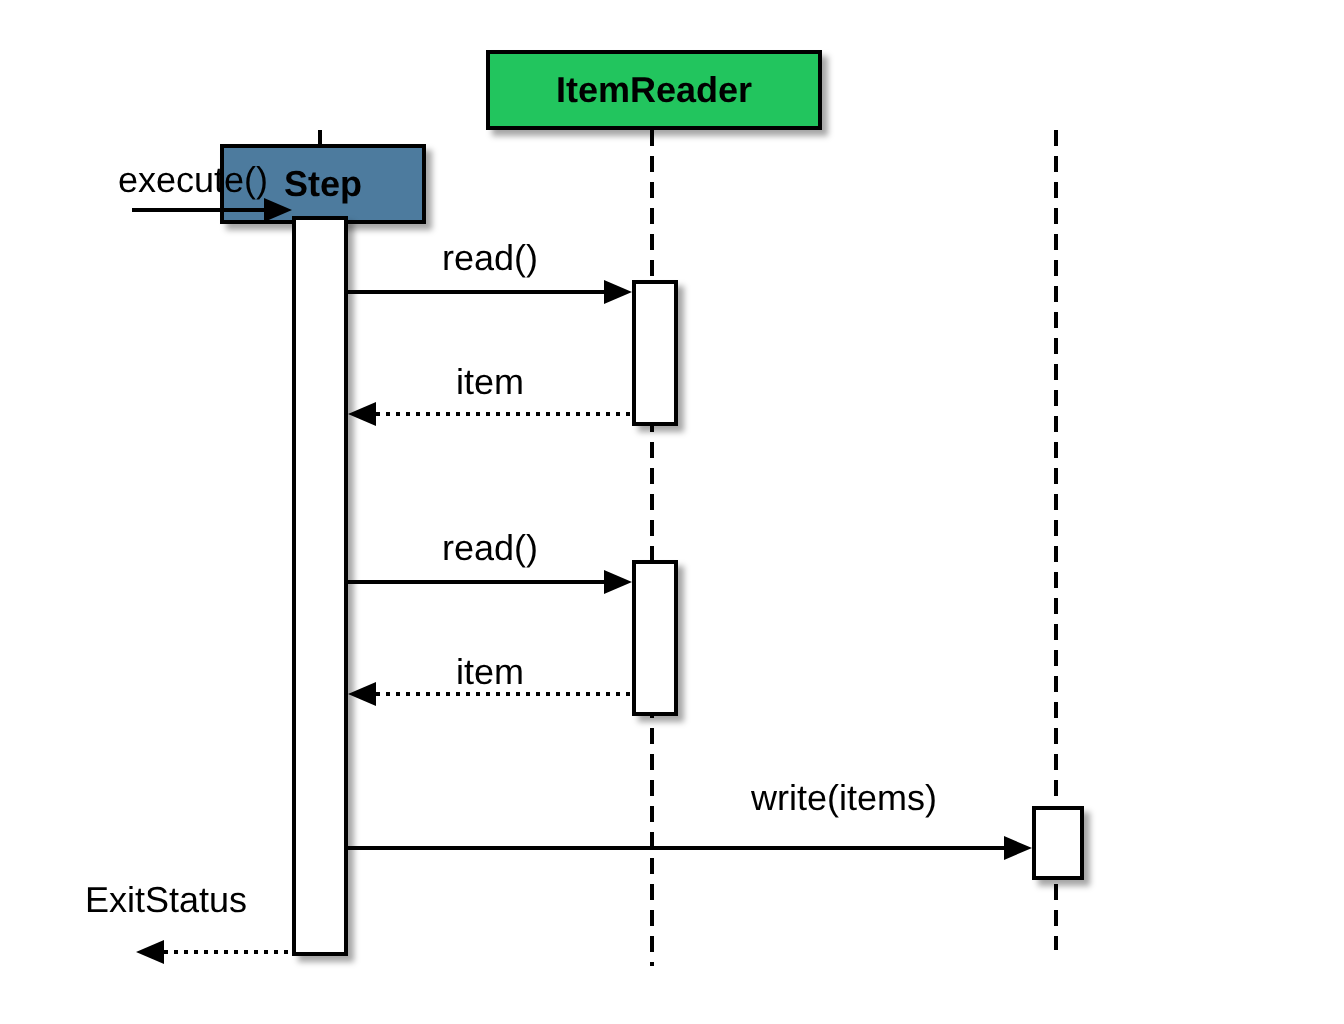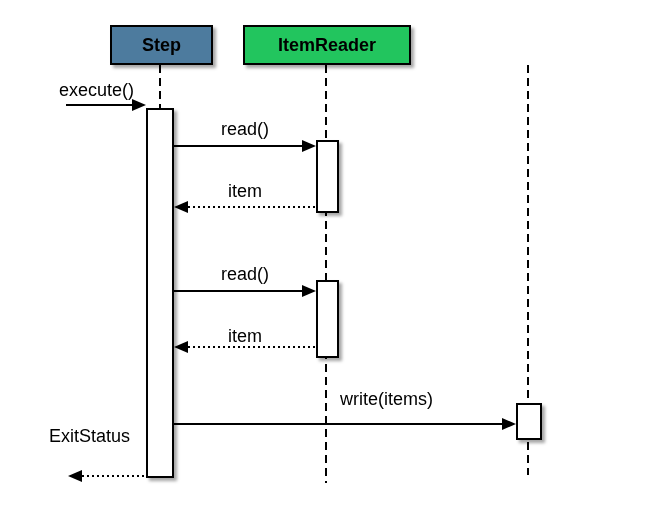--- a/index.html
+++ b/index.html
@@ -29,21 +29,21 @@
     border: 2px solid #000;
     box-sizing: border-box;
     display: flex;
     align-items: center;
     justify-content: center;
     font-weight: bold;
     font-size: 18px;
     color: #000;
     box-shadow: 3px 3px 3px rgba(0,0,0,0.35);
   }
-  .box-step   { left: 110px; width: 103px; }
+  .box-step   { left: 110px; width: 103px; margin-top: 47px; }
   .box-reader { left: 243px; width: 168px; }
   .box-writer { left: 445px; width: 168px; }
 
   
   .activation {
     position: absolute;
     background: #ffffff;
     border: 2px solid #000;
     box-sizing: border-box;
     box-shadow: 3px 3px 3px rgba(0,0,0,0.35);
@@ -79,22 +79,22 @@
     font-size: 18px;
     color: #000;
     line-height: 1.15;
     white-space: nowrap;
   }
   .lbl-execute { left: 30px;  top: 80px;  width: 104px; text-align: right; }
   .lbl-read1   { left: 174px; top: 119px; width: 142px; text-align: center; }
   .lbl-item1   { left: 174px; top: 181px; width: 142px; text-align: center; }
   .lbl-read2   { left: 174px; top: 264px; width: 142px; text-align: center; }
   .lbl-item2   { left: 174px; top: 326px; width: 142px; text-align: center; }
-  .lbl-write   { left: 340px; top: 389px; width: 164px; text-align: left; }
-  .lbl-exit    { left: 36px;  top: 426px; width: 94px;  text-align: right; }
+  .lbl-write   { left: 340px; top: 389px; width: 164px; text-align: center; }
+  .lbl-exit    { left: 36px;  top: 440px; width: 94px;  text-align: center; }
 </style>
 </head>
 <body>
 
 <div class="canvas">
 
   <div class="lifeline ll-step"></div>
   <div class="lifeline ll-reader"></div>
   <div class="lifeline ll-writer"></div>
 

